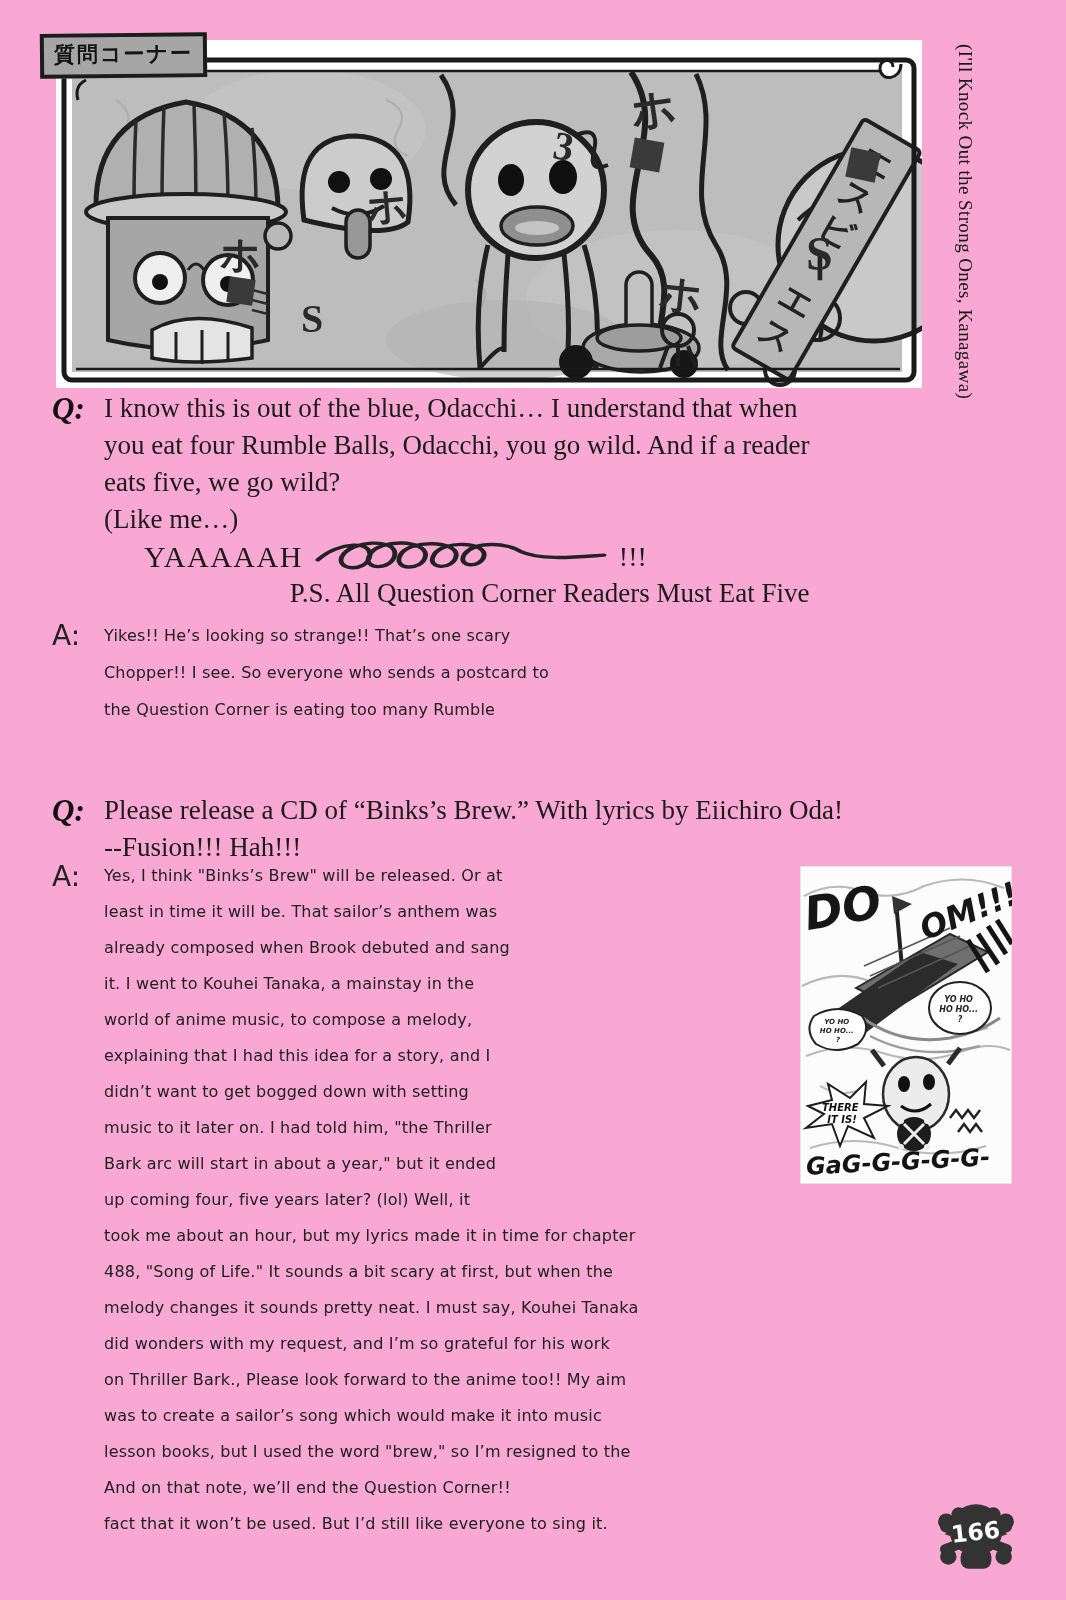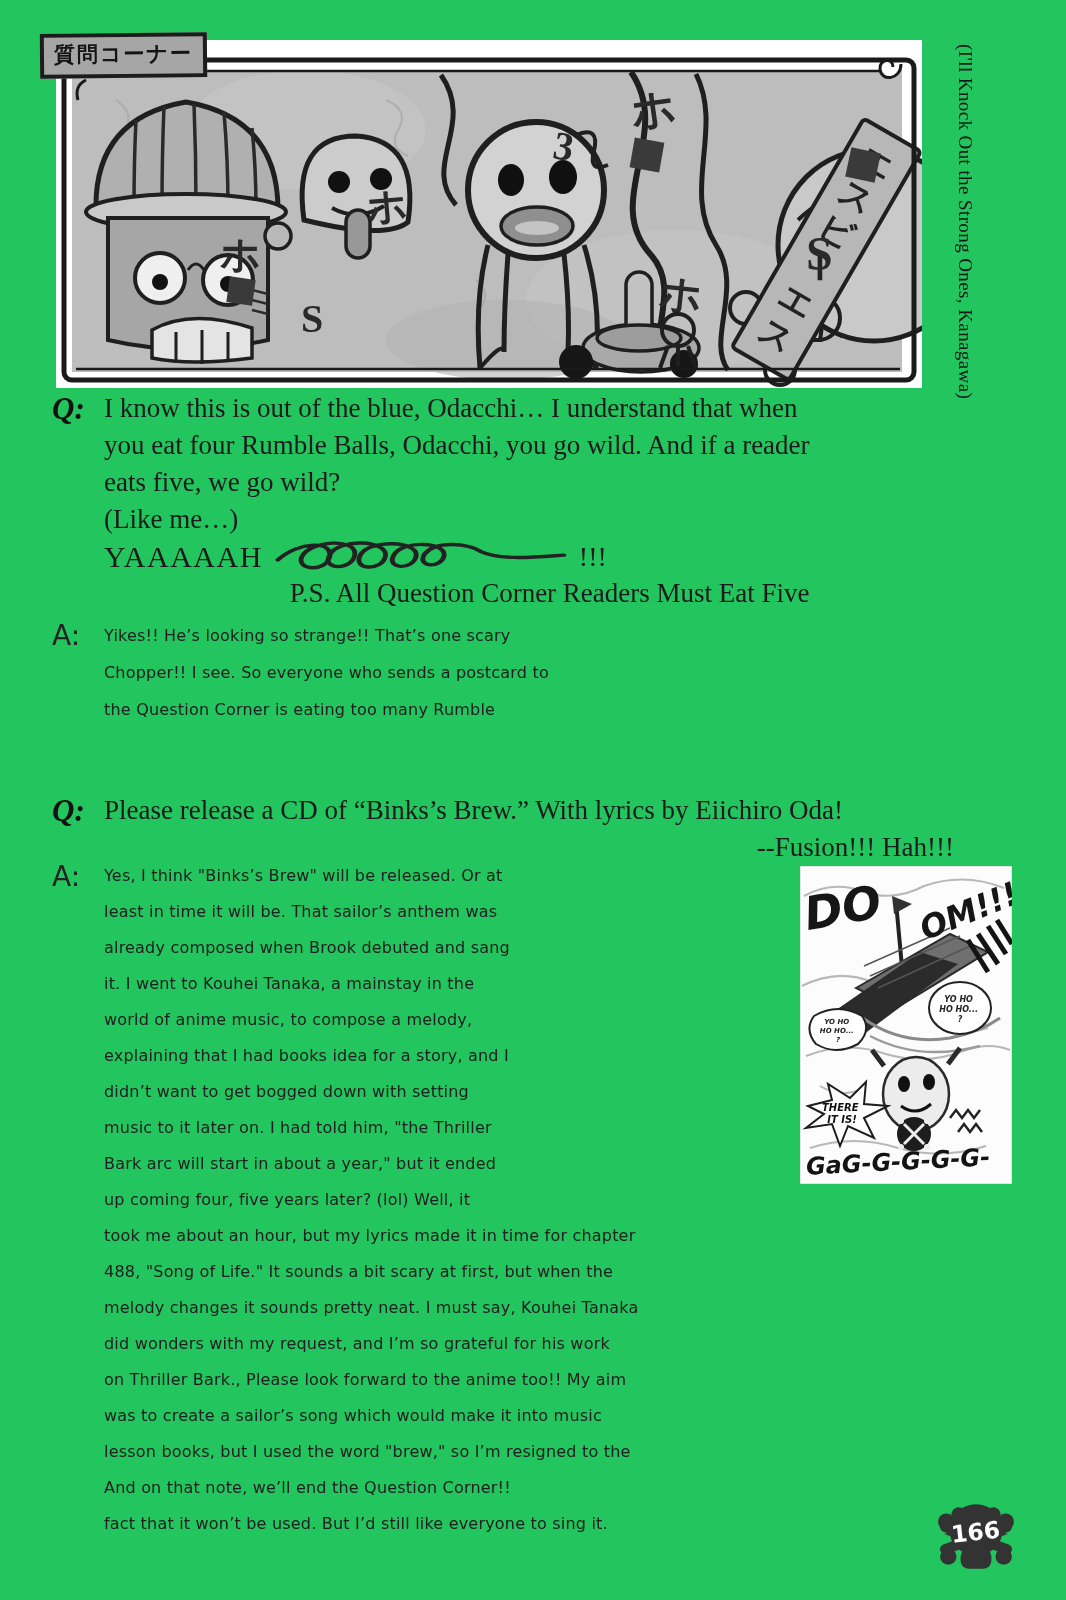--- a/index.html
+++ b/index.html
@@ -1,43 +1,43 @@
 <!DOCTYPE html>
 <html><head>
 <meta charset="utf-8">
 <style>
   html,body{margin:0;padding:0;background:#ffffff;}
-  .page{position:relative;width:1066px;height:1600px;background:#22c55e;overflow:hidden;
+  .page{position:relative;width:1066px;height:1600px;background:#f9a8d4;overflow:hidden;
         font-family:"Liberation Serif",serif;color:#1b1b1b;}
 
   
   .corner-label{position:absolute;left:40px;top:33px;z-index:3;background:#a6a6a6;
         border:4px solid #1c1c1c;color:#141414;font-family:"DejaVu Sans",sans-serif;
         font-weight:bold;font-size:21px;line-height:1;padding:7px 10px 9px;letter-spacing:2px;
         transform:rotate(-0.6deg);}
   .illustration{position:absolute;left:56px;top:40px;width:866px;height:348px;}
   .caption-vertical{position:absolute;left:976px;top:44px;width:348px;height:36px;
         transform:rotate(90deg);transform-origin:left top;font-size:19px;color:#181818;
         white-space:nowrap;letter-spacing:.4px;}
 
   
   .qa-row{position:absolute;display:flex;}
   .prefix-q{width:52px;flex:0 0 52px;font-weight:bold;font-style:italic;font-size:31px;line-height:37px;color:#111;}
   .prefix-a{width:52px;flex:0 0 52px;font-family:"DejaVu Sans",sans-serif;font-size:28px;line-height:37px;color:#222;}
   .q-lines{font-size:27px;line-height:37px;white-space:nowrap;}
   .q-line{height:37px;}
   .yell-line{display:flex;align-items:center;gap:8px;height:37px;}
-  .yell-word{font-size:30px;letter-spacing:1.5px;}
+  .yell-word{font-size:30px;letter-spacing:1.5px;margin-left:40px;}
   .yell-bang{font-size:28px;}
   .ps-line{padding-left:150px;text-align:right;}
   .a-lines{font-family:"DejaVu Sans",sans-serif;font-size:16px;line-height:37px;
         color:#202020;white-space:nowrap;letter-spacing:.2px;}
   .a-line{height:37px;}
   #a2 .a-line{height:36px;line-height:36px;}
-  .attribution{text-align:right;padding-right:70px;width:850px;}
+  .attribution{padding-right:70px;width:850px;}
 
   
   .manga-panel{position:absolute;left:800px;top:866px;width:212px;height:318px;}
 
   
   .skull-page-number{position:absolute;left:936px;top:1494px;width:80px;height:84px;}
 </style>
 </head>
 <body>
 
@@ -213,21 +213,21 @@
   </div>
 
   <div class="qa-row" id="a2" style="left:52px;top:858px;">
     <div class="prefix-a">A:</div>
     <div class="a-lines">
       <div class="a-line">Yes, I think "Binks’s Brew" will be released. Or at</div>
       <div class="a-line">least in time it will be. That sailor’s anthem was</div>
       <div class="a-line">already composed when Brook debuted and sang</div>
       <div class="a-line">it. I went to Kouhei Tanaka, a mainstay in the</div>
       <div class="a-line">world of anime music, to compose a melody,</div>
-      <div class="a-line">explaining that I had books idea for a story, and I</div>
+      <div class="a-line">explaining that I had this idea for a story, and I</div>
       <div class="a-line">didn’t want to get bogged down with setting</div>
       <div class="a-line">music to it later on. I had told him, "the Thriller</div>
       <div class="a-line">Bark arc will start in about a year," but it ended</div>
       <div class="a-line">up coming four, five years later? (lol) Well, it</div>
       <div class="a-line">took me about an hour, but my lyrics made it in time for chapter</div>
       <div class="a-line">488, "Song of Life." It sounds a bit scary at first, but when the</div>
       <div class="a-line">melody changes it sounds pretty neat. I must say, Kouhei Tanaka</div>
       <div class="a-line">did wonders with my request, and I’m so grateful for his work</div>
       <div class="a-line">on Thriller Bark., Please look forward to the anime too!! My aim</div>
       <div class="a-line">was to create a sailor’s song which would make it into music</div>

